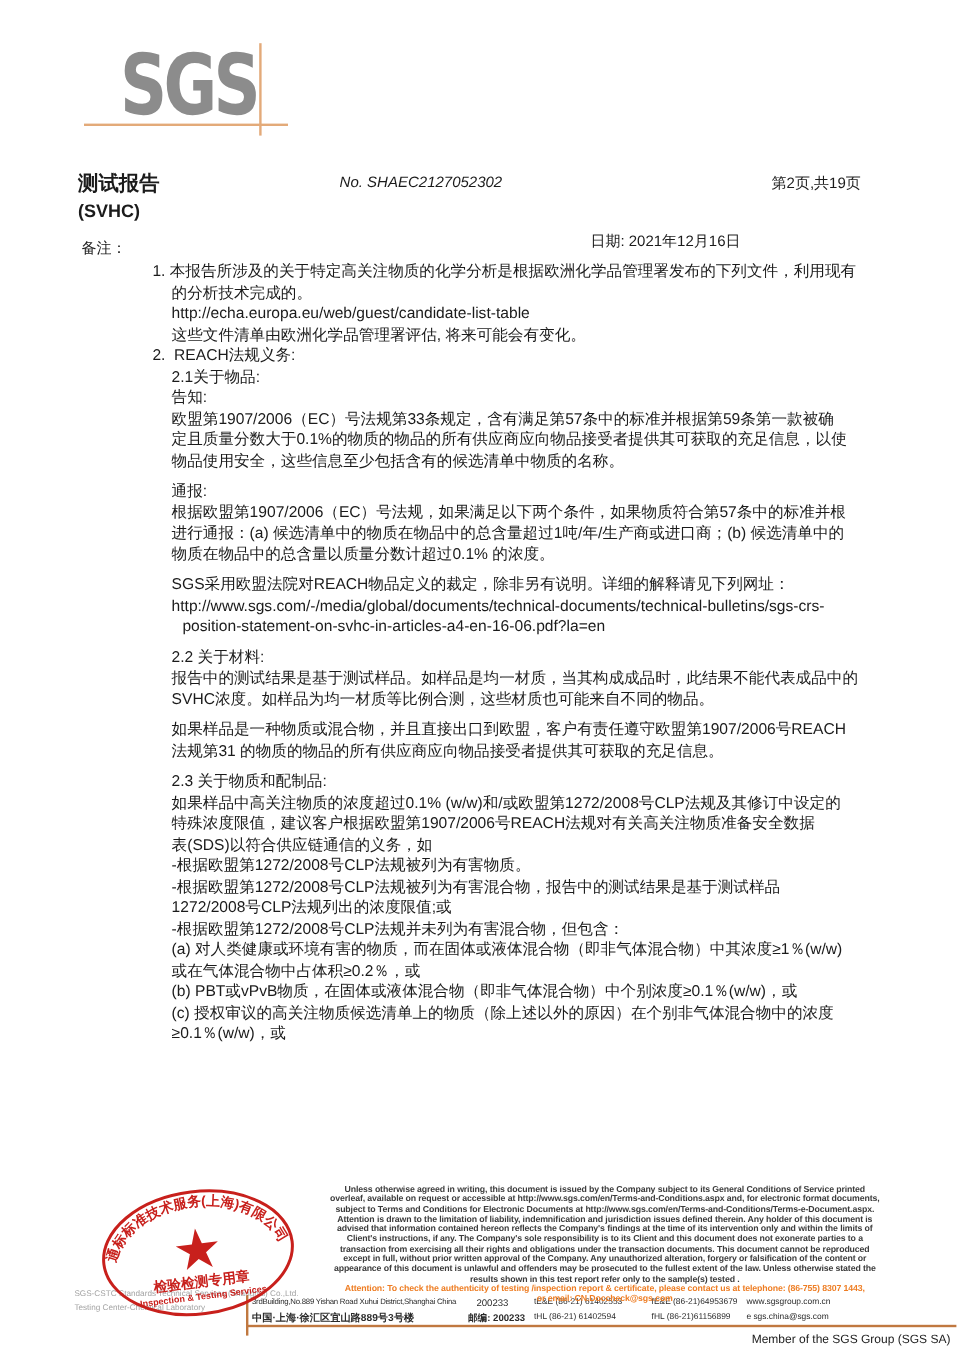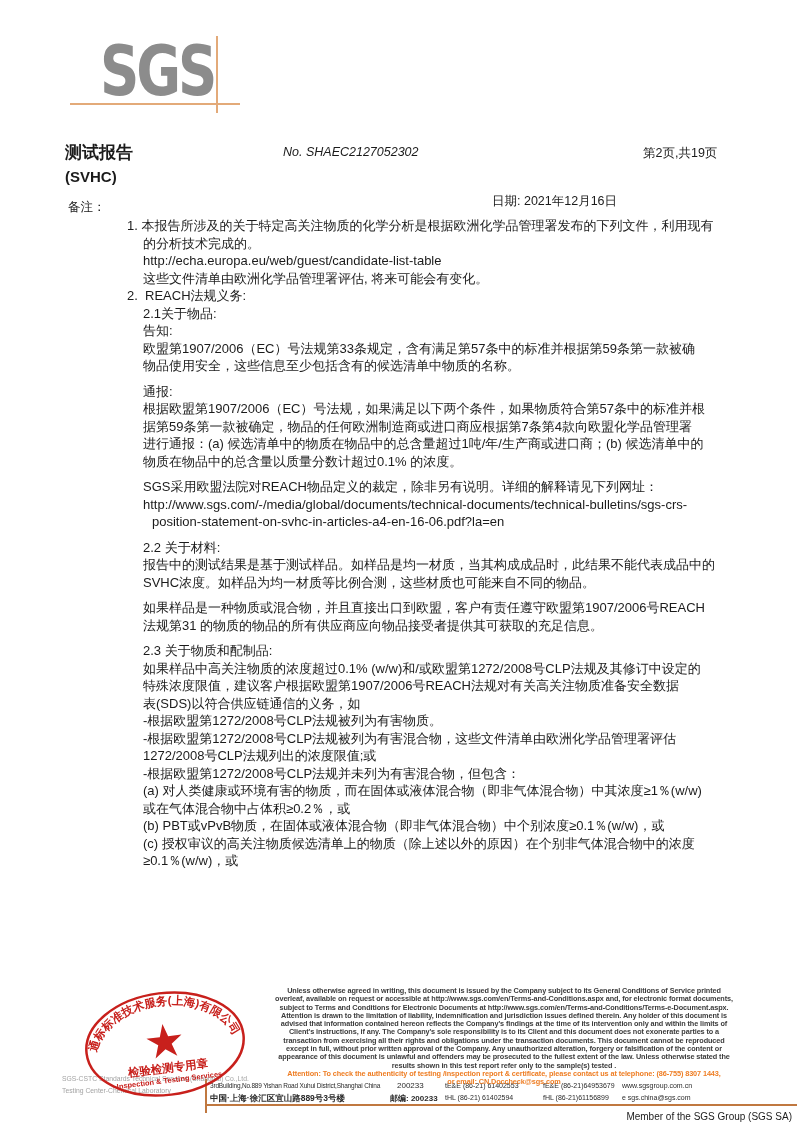--- a/index.html
+++ b/index.html
@@ -75,45 +75,45 @@
   <div class="noteslabel">备注：</div>
   <div class="notes">
       <div class="bline in1">1. 本报告所涉及的关于特定高关注物质的化学分析是根据欧洲化学品管理署发布的下列文件，利用现有</div>
       <div class="bline in2">的分析技术完成的。</div>
       <div class="bline in2">http://echa.europa.eu/web/guest/candidate-list-table</div>
       <div class="bline in2">这些文件清单由欧洲化学品管理署评估, 将来可能会有变化。</div>
       <div class="bline in1">2.  REACH法规义务:</div>
       <div class="bline in2">2.1关于物品:</div>
       <div class="bline in2">告知:</div>
       <div class="bline in2">欧盟第1907/2006（EC）号法规第33条规定，含有满足第57条中的标准并根据第59条第一款被确</div>
+      <div class="bline in2">定且质量分数大于0.1%的物质的物品的所有供应商应向物品接受者提供其可获取的充足信息，以使</div>
       <div class="bline in2">物品使用安全，这些信息至少包括含有的候选清单中物质的名称。</div>
       <div class="bgap"></div>
       <div class="bline in2">通报:</div>
       <div class="bline in2">根据欧盟第1907/2006（EC）号法规，如果满足以下两个条件，如果物质符合第57条中的标准并根</div>
-      <div class="bline in2">据第59条第一款被确定，物品的任何欧洲制造商或进口商应根据第7条第4款向欧盟化学品管理署</div>
       <div class="bline in2">进行通报：(a) 候选清单中的物质在物品中的总含量超过1吨/年/生产商或进口商；(b) 候选清单中的</div>
       <div class="bline in2">物质在物品中的总含量以质量分数计超过0.1% 的浓度。</div>
       <div class="bgap"></div>
       <div class="bline in2">SGS采用欧盟法院对REACH物品定义的裁定，除非另有说明。详细的解释请见下列网址：</div>
       <div class="bline in2">http://www.sgs.com/-/media/global/documents/technical-documents/technical-bulletins/sgs-crs-</div>
       <div class="bline in3">position-statement-on-svhc-in-articles-a4-en-16-06.pdf?la=en</div>
       <div class="bgap"></div>
       <div class="bline in2">2.2 关于材料:</div>
       <div class="bline in2">报告中的测试结果是基于测试样品。如样品是均一材质，当其构成成品时，此结果不能代表成品中的</div>
       <div class="bline in2">SVHC浓度。如样品为均一材质等比例合测，这些材质也可能来自不同的物品。</div>
       <div class="bgap"></div>
       <div class="bline in2">如果样品是一种物质或混合物，并且直接出口到欧盟，客户有责任遵守欧盟第1907/2006号REACH</div>
       <div class="bline in2">法规第31 的物质的物品的所有供应商应向物品接受者提供其可获取的充足信息。</div>
       <div class="bgap"></div>
       <div class="bline in2">2.3 关于物质和配制品:</div>
       <div class="bline in2">如果样品中高关注物质的浓度超过0.1% (w/w)和/或欧盟第1272/2008号CLP法规及其修订中设定的</div>
       <div class="bline in2">特殊浓度限值，建议客户根据欧盟第1907/2006号REACH法规对有关高关注物质准备安全数据</div>
       <div class="bline in2">表(SDS)以符合供应链通信的义务，如</div>
       <div class="bline in2">-根据欧盟第1272/2008号CLP法规被列为有害物质。</div>
-      <div class="bline in2">-根据欧盟第1272/2008号CLP法规被列为有害混合物，这些文件清单由欧洲化学品管理署评估</div>
+      <div class="bline in2">-根据欧盟第1272/2008号CLP法规被列为有害混合物，报告中的测试结果是基于测试样品</div>
       <div class="bline in2">1272/2008号CLP法规列出的浓度限值;或</div>
       <div class="bline in2">-根据欧盟第1272/2008号CLP法规并未列为有害混合物，但包含：</div>
       <div class="bline in2">(a) 对人类健康或环境有害的物质，而在固体或液体混合物（即非气体混合物）中其浓度≥1％(w/w)</div>
       <div class="bline in2">或在气体混合物中占体积≥0.2％，或</div>
       <div class="bline in2">(b) PBT或vPvB物质，在固体或液体混合物（即非气体混合物）中个别浓度≥0.1％(w/w)，或</div>
       <div class="bline in2">(c) 授权审议的高关注物质候选清单上的物质（除上述以外的原因）在个别非气体混合物中的浓度</div>
       <div class="bline in2">≥0.1％(w/w)，或</div>
     </div>
 
   <div class="graysub graysub1">SGS-CSTC Standards Technical Services (Shanghai) Co.,Ltd.</div>

